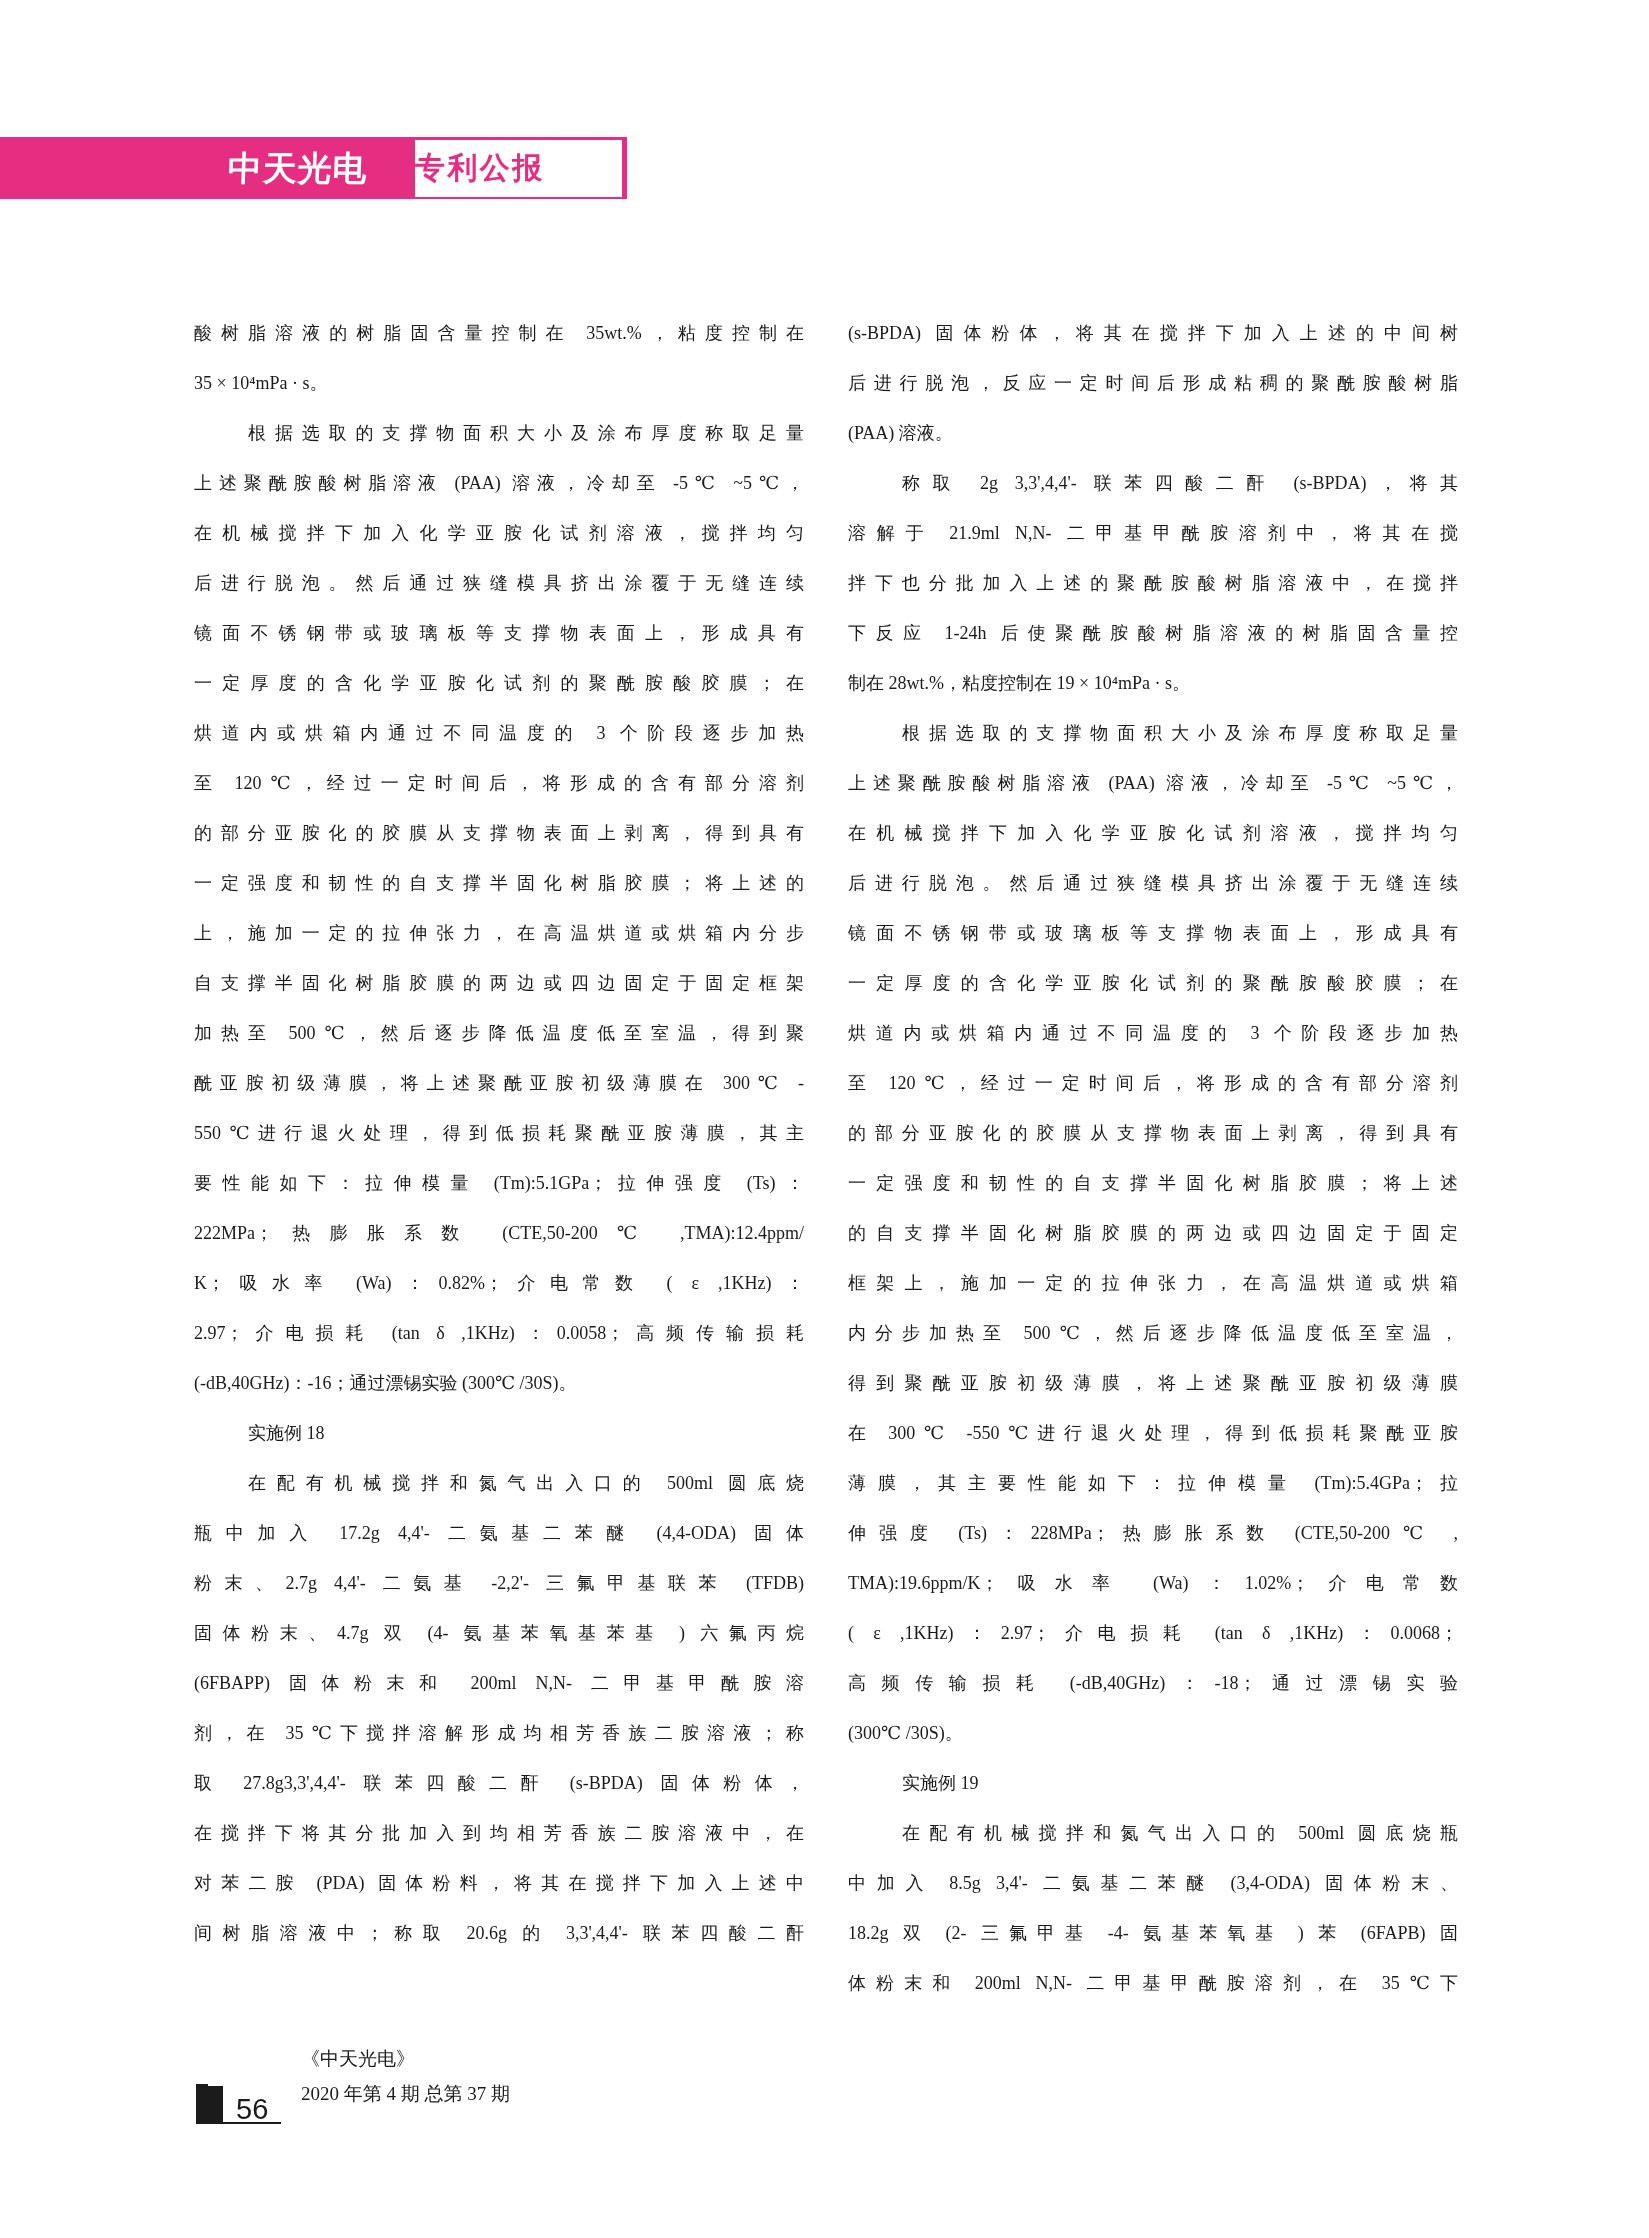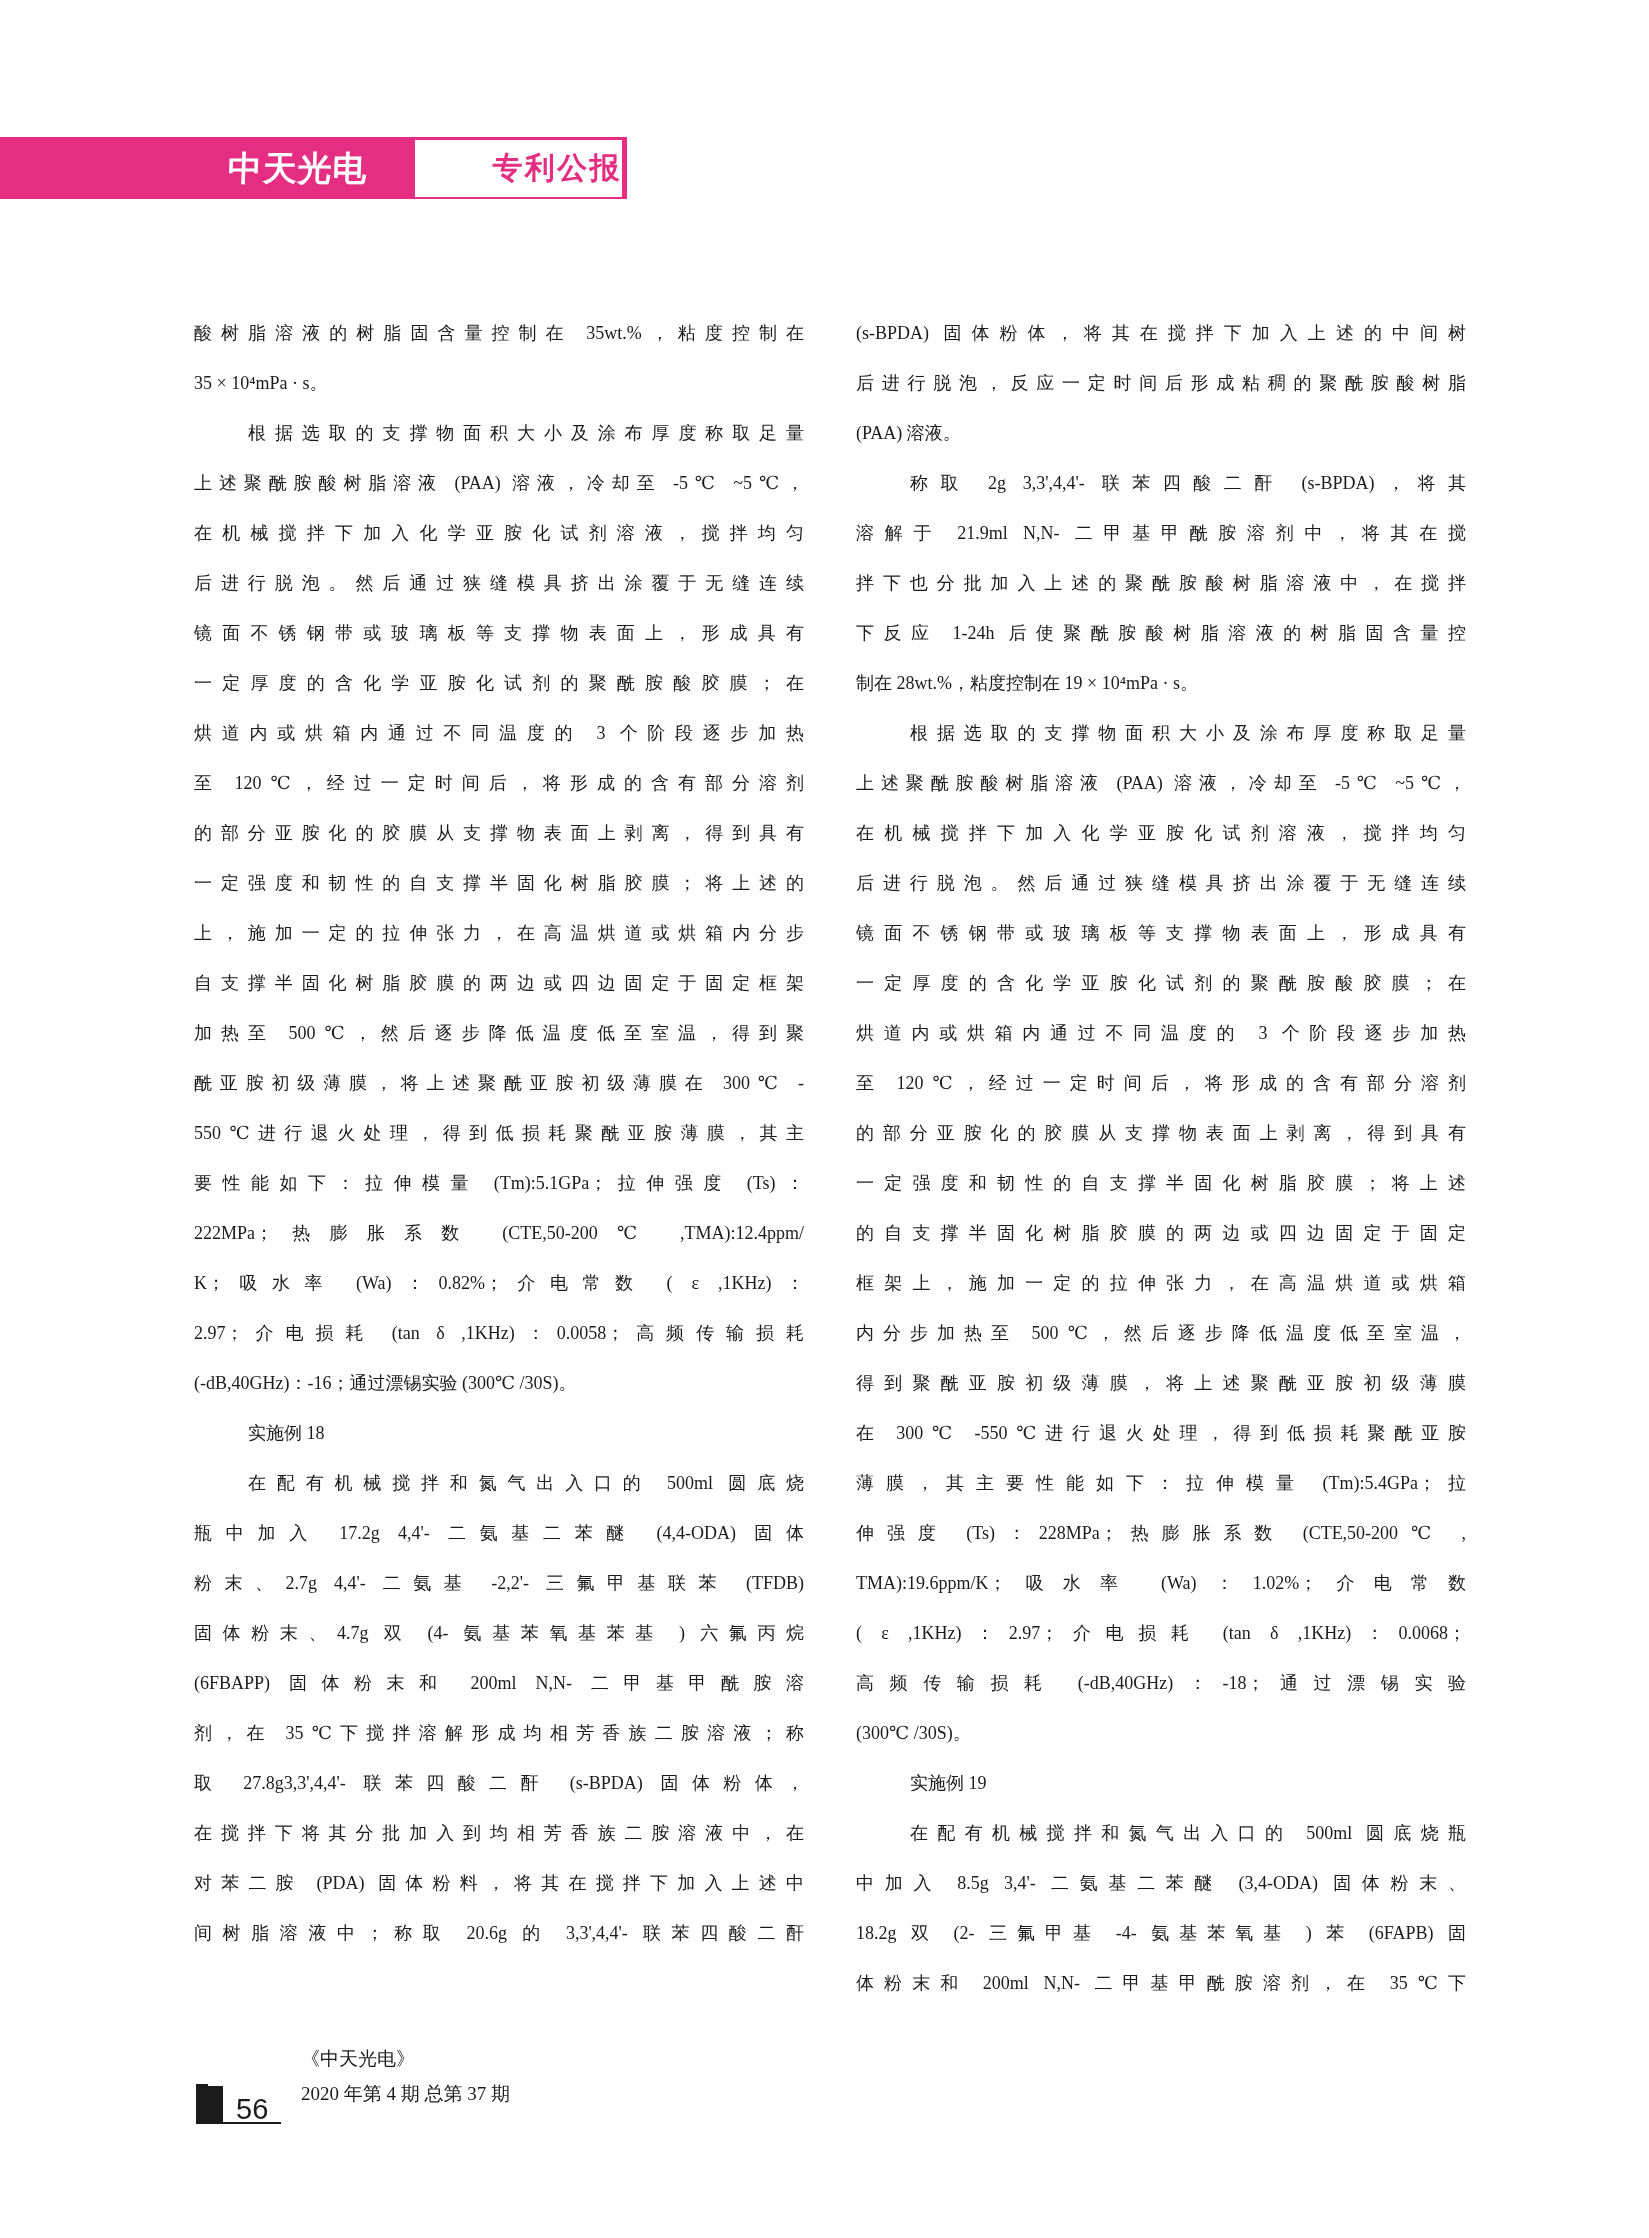--- a/index.html
+++ b/index.html
@@ -19,34 +19,34 @@
   .brand{
     position:absolute;left:228px;top:0;height:62px;line-height:62px;
     color:#ffffff;font-size:34px;font-weight:bold;
     font-family:"DejaVu Sans","Liberation Sans",sans-serif;
     letter-spacing:0.8px;white-space:nowrap;
     transform:skewX(-2deg);
   }
   .badge{
     position:absolute;left:413px;top:138px;width:211px;height:61px;
     background:#ffffff;border:2.4px solid #e52d82;box-sizing:border-box;
-    display:flex;align-items:center;justify-content:flex-end;
+    display:flex;align-items:center;justify-content:flex-start;
   }
   .badge span{
     color:#e52d82;font-size:30px;font-weight:bold;letter-spacing:2.4px;
     font-family:"DejaVu Sans","Liberation Sans",sans-serif;
     white-space:nowrap;
   }
   
   .col{
     position:absolute;top:308px;width:610px;
     font-size:18px;line-height:50px;
   }
   .col-left{left:194px;}
-  .col-right{left:848px;margin-left:8px;}
+  .col-right{left:848px;}
   .line{
     height:50px;overflow:hidden;
     text-align:justify;text-align-last:justify;
   }
   .line.end{text-align-last:left;}
   .line.indent{text-indent:54px;}
   
   .footer{position:absolute;left:0;top:2035px;width:1650px;height:96px;}
   .pagenum-group{position:absolute;left:196px;top:26px;width:89px;height:63px;}
   .bars{position:absolute;left:0;bottom:1.6px;height:38px;}

